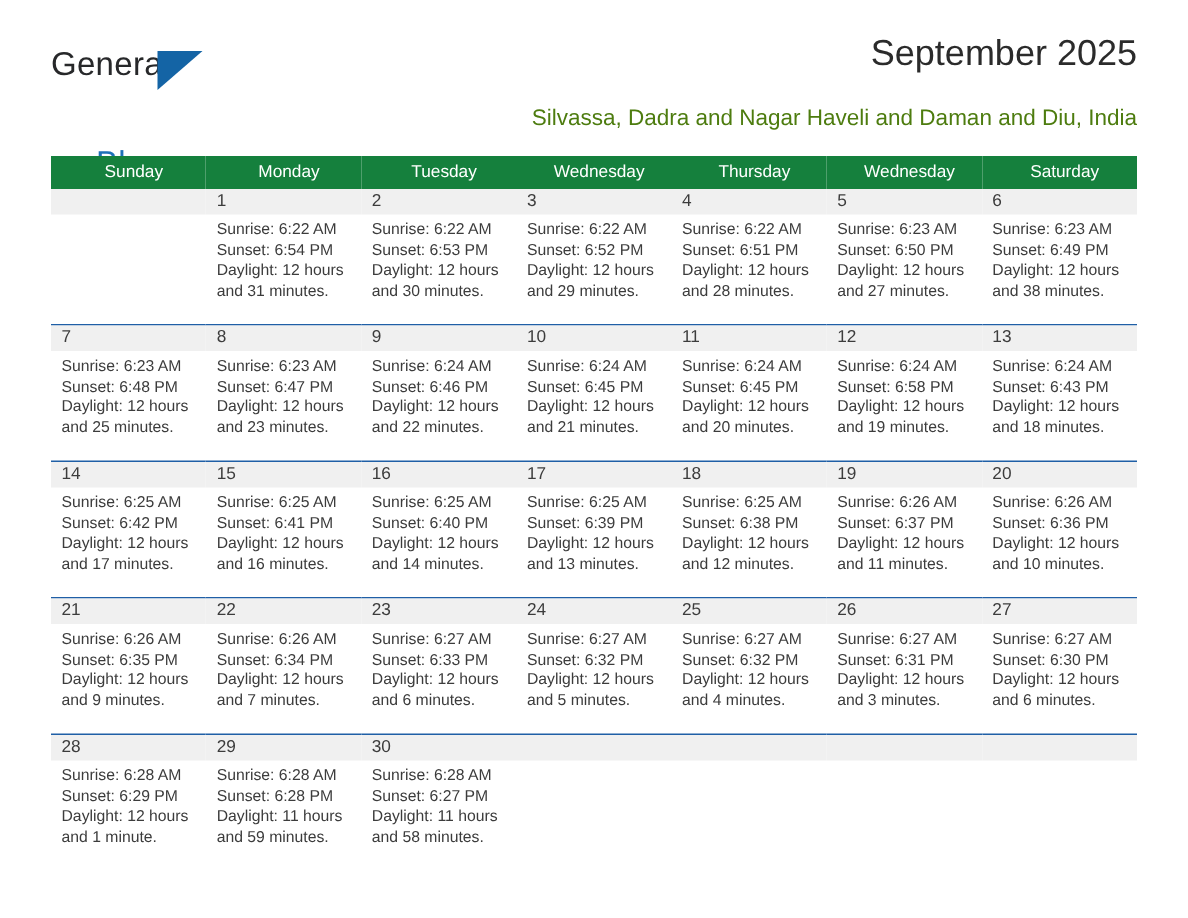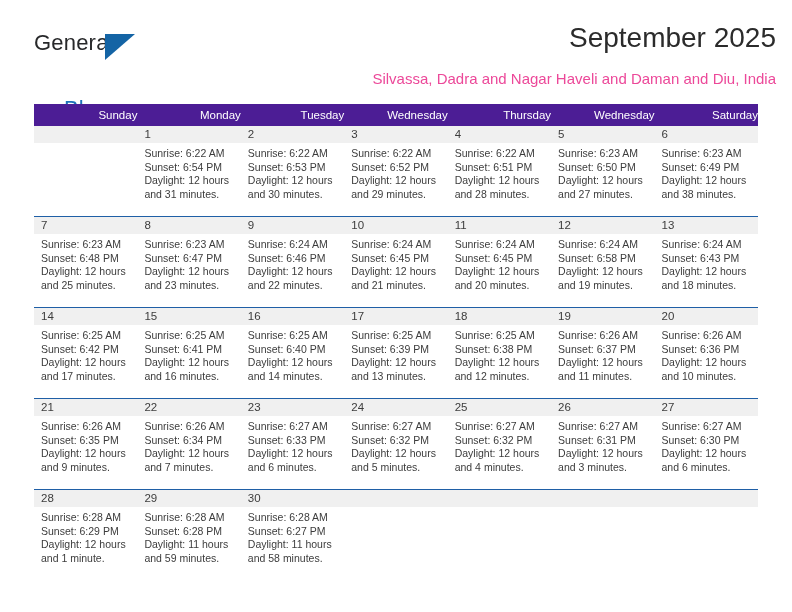--- a/index.html
+++ b/index.html
@@ -19,21 +19,21 @@
     width: 792px;
     height: 612px;
     box-sizing: border-box;
   }
 
   
   .header {
     position: absolute;
     left: 34px;
     top: 22px;
-    right: 16px;
+    right: 34px;
     height: 72px;
   }
   .logo {
     position: absolute;
     left: 0;
     top: 8px;
     width: 200px;
     height: 56px;
   }
   .logo-general {
@@ -62,56 +62,56 @@
     width: 0;
     height: 0;
     border-left: 30px solid #1464a5;
     border-bottom: 26px solid transparent;
   }
 
   .title {
     position: absolute;
     right: 0;
     top: 0;
-    font-size: 28px;
+    font-size: 24px;
     color: #2b2b2b;
     font-weight: normal;
     white-space: nowrap;
     font-family: "Liberation Sans", sans-serif;
   }
   .subtitle {
     position: absolute;
     right: 0;
     top: 48px;
     font-size: 15px;
-    color: #ec4899;
+    color: #4d7c0f;
     white-space: nowrap;
     font-family: "Liberation Sans", sans-serif;
   }
 
   
   .calendar {
     position: absolute;
     left: 34px;
     top: 104px;
     width: 724px;
   }
   table.cal {
     border-collapse: collapse;
     table-layout: fixed;
     width: 724px;
   }
   table.cal col { width: 103.43px; }
 
   thead th {
-    background: #4c1d95;
+    background: #15803d;
     color: #ffffff;
     font-size: 11.5px;
     font-weight: normal;
-    text-align: right;
+    text-align: center;
     padding: 5px 0 5px 7px;
     height: 11px;
     font-family: "Liberation Sans", sans-serif;
   }
 
   tbody tr.week-row > td {
     vertical-align: top;
     padding: 0;
     height: 90px;
     border-top: 1px solid #1f5fa6;

